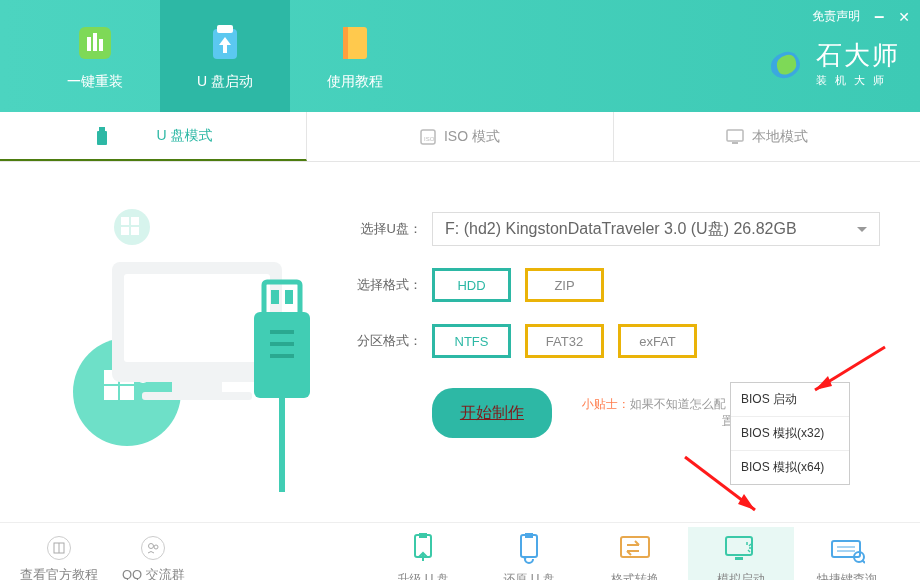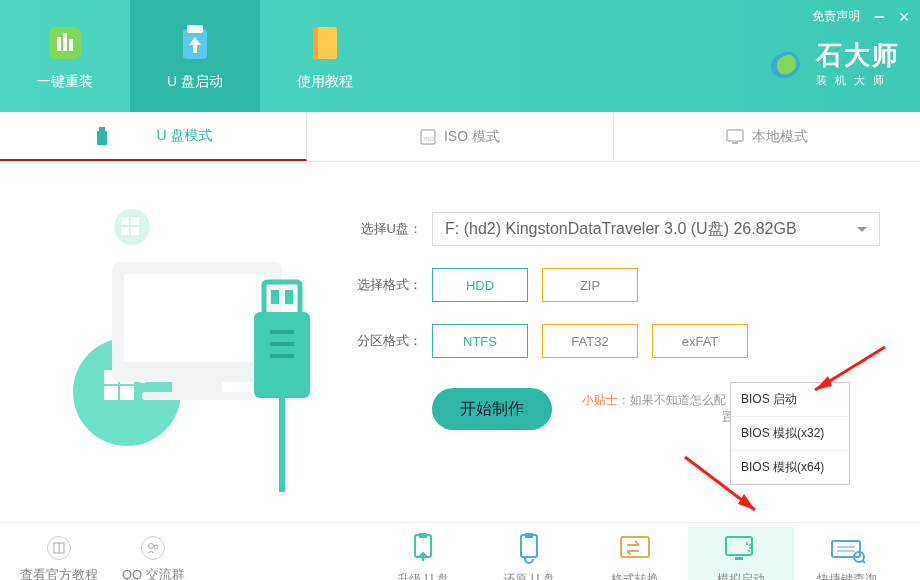--- a/index.html
+++ b/index.html
@@ -1,51 +1,51 @@
 <!DOCTYPE html>
 <html><head>
 <meta charset="utf-8">
 <style>
 * { margin: 0; padding: 0; box-sizing: border-box; font-family: "Microsoft YaHei", sans-serif; }
 body { width: 920px; height: 580px; overflow: hidden; background: #fff; }
 
 .header { height: 112px; background: linear-gradient(to right, #4cd4c0, #3dcab5); display: flex; position: relative; }
-.header-tabs { display: flex; }
+.header-tabs { display: flex; padding-left: 30px; }
 .header-tab { width: 130px; display: flex; flex-direction: column; align-items: center; justify-content: center; color: #fff; font-size: 14px; cursor: pointer; gap: 8px; }
 .header-tab.active { background: #2db8a5; }
 .tab-icon { width: 44px; height: 44px; display: flex; align-items: center; justify-content: center; }
 
 .brand { position: absolute; right: 20px; top: 38px; display: flex; align-items: center; gap: 10px; color: #fff; }
 .brand-text { display: flex; flex-direction: column; }
-.brand-main { font-size: 26px; font-weight: bold; letter-spacing: 2px; text-align: center; }
+.brand-main { font-size: 26px; font-weight: normal; letter-spacing: 2px; text-align: center; }
 .brand-sub { font-size: 11px; letter-spacing: 8px; }
 
 .window-controls { position: absolute; right: 10px; top: 6px; display: flex; gap: 14px; color: #fff; font-size: 12px; align-items: center; }
 .win-btn { cursor: pointer; }
 
 .subtabs { height: 50px; display: flex; border-bottom: 1px solid #e5e5e5; }
 .subtab { flex: 1; display: flex; align-items: center; justify-content: center; gap: 8px; border-right: 1px solid #e5e5e5; font-size: 14px; color: #999; cursor: pointer; }
 .subtab:last-child { border-right: none; }
-.subtab.active { color: #2db8a5; border-bottom: 2px solid #b91c1c; gap: 47px; }
+.subtab.active { color: #2db8a5; border-bottom: 2px solid #4d7c0f; gap: 47px; }
 
 .content { display: flex; height: 360px; padding: 20px 0 0 0; position: relative; margin-left: 42px; }
 .illustration { width: 300px; position: relative; }
 
 .form-area { flex: 1; padding: 30px 40px 0 10px; }
 .form-row { display: flex; align-items: center; margin-bottom: 22px; }
 .form-label { width: 70px; font-size: 13px; color: #666; text-align: right; margin-right: 10px; }
 .dropdown { flex: 1; height: 34px; border: 1px solid #ddd; display: flex; align-items: center; padding: 0 12px; font-size: 16px; color: #666; position: relative; cursor: pointer; }
 .dropdown::after { content: ""; position: absolute; right: 12px; top: 14px; border: 5px solid transparent; border-top-color: #999; }
 
 .btn-group { display: flex; gap: 14px; }
-.opt-btn { width: 96px; height: 34px; border: 1px solid #eab308; background: #fff; display: flex; align-items: center; justify-content: center; font-size: 13px; color: #888; cursor: pointer; }
+.opt-btn { width: 79px; height: 34px; border: 3px solid #eab308; background: #fff; display: flex; align-items: center; justify-content: center; font-size: 13px; color: #888; cursor: pointer; }
 .opt-btn.selected { border-color: #2db8a5; color: #2db8a5; }
 
 .action-row { display: flex; align-items: center; margin-top: 30px; margin-left: 80px; gap: 30px; }
-.start-btn { width: 130px; height: 42px; background: #2db8a5; color: #0f172a; border: none; border-radius: 21px; font-size: 16px; cursor: pointer; }
+.start-btn { width: 130px; height: 50px; background: #2db8a5; color: #7f1d1d; border: none; border-radius: 21px; font-size: 16px; cursor: pointer; text-decoration: underline; }
 .tip { font-size: 12px; color: #999; }
 .tip-label { color: #ff7d4d; }
 
 .popup-menu { position: absolute; right: 70px; top: 220px; width: 120px; background: #fff; border: 1px solid #ccc; z-index: 10; }
 .popup-item { padding: 8px 10px; font-size: 12px; color: #333; border-bottom: 1px solid #eee; cursor: pointer; }
 .popup-item:last-child { border-bottom: none; }
 
 .footer { height: 75px; border-top: 1px solid #eee; display: flex; align-items: center; padding: 0 20px; }
 .foot-link { display: flex; align-items: center; gap: 6px; color: #888; font-size: 13px; margin-right: 24px; cursor: pointer; flex-direction: column; }
 .foot-circle { width: 24px; height: 24px; border: 1px solid #ccc; border-radius: 50%; display: flex; align-items: center; justify-content: center; }

